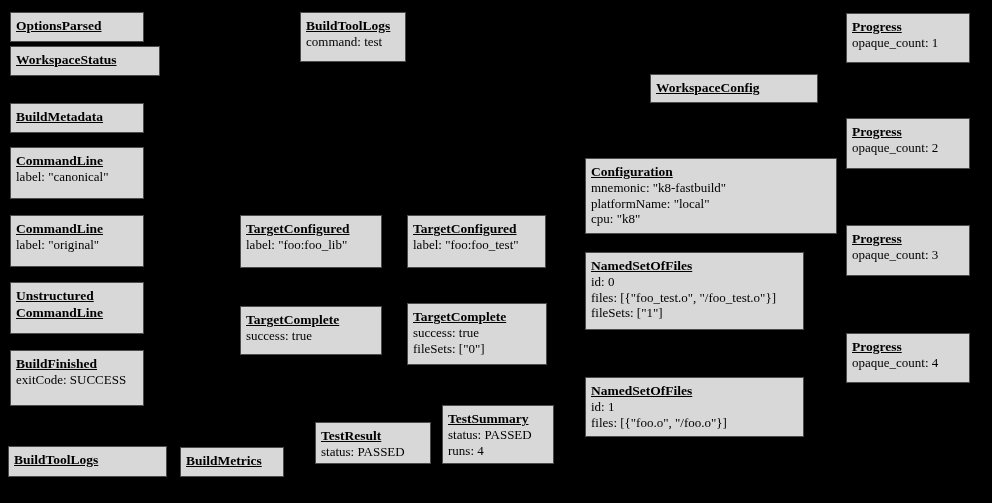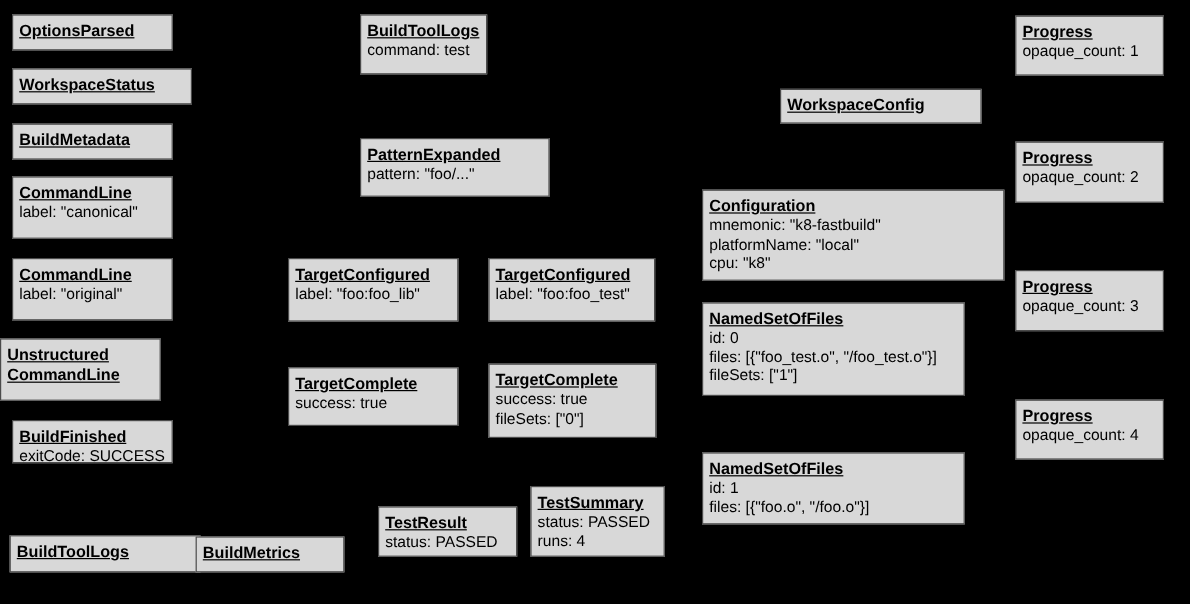--- a/index.html
+++ b/index.html
@@ -8,21 +8,21 @@
     --node-border: #4b4b4b;
     --text: #000000;
   }
   * { margin: 0; padding: 0; box-sizing: border-box; }
   html, body { background: var(--bg); }
   .canvas {
     position: relative;
     width: 992px;
     height: 503px;
     background: var(--bg);
-    font-family: Liberation Sans, sans-serif;
+    font-family: Liberation Serif, serif;
     overflow: hidden;
   }
   .node {
     position: absolute;
     background: var(--node-fill);
     border: 1px solid var(--node-border);
     color: var(--text);
     padding: 4px 5px;
     overflow: hidden;
   }
@@ -41,78 +41,74 @@
 </style>
 </head>
 <body>
 
 <div class="canvas">
 
   <div class="node" style="left:10px;top:12px;width:134px;height:30px">
     <div class="node-title">OptionsParsed</div>
   </div>
 
-  <div class="node" style="left:10px;top:57px;width:150px;height:30px">
+  <div class="node" style="left:10px;top:46px;width:150px;height:30px">
     <div class="node-title">WorkspaceStatus</div>
   </div>
 
   <div class="node" style="left:10px;top:103px;width:134px;height:30px">
     <div class="node-title">BuildMetadata</div>
   </div>
 
   <div class="node" style="left:10px;top:147px;width:134px;height:52px">
     <div class="node-title">CommandLine</div>
     <div class="node-line">label: "canonical"</div>
   </div>
 
   <div class="node" style="left:10px;top:215px;width:134px;height:52px">
     <div class="node-title">CommandLine</div>
     <div class="node-line">label: "original"</div>
   </div>
 
-  <div class="node" style="left:0;top:282px;width:134px;height:52px">
+  <div class="node" style="left:10px;top:282px;width:134px;height:52px">
     <div class="node-title">Unstructured</div>
     <div class="node-title">CommandLine</div>
   </div>
 
-  <div class="node" style="left:10px;top:350px;width:134px;height:36px">
+  <div class="node" style="left:10px;top:350px;width:134px;height:56px">
     <div class="node-title">BuildFinished</div>
     <div class="node-line">exitCode: SUCCESS</div>
   </div>
 
   <div class="node" style="left:8px;top:446px;width:159px;height:31px">
     <div class="node-title">BuildToolLogs</div>
   </div>
 
   <div class="node" style="left:300px;top:12px;width:106px;height:50px">
     <div class="node-title">BuildToolLogs</div>
     <div class="node-line">command: test</div>
   </div>
 
-  <div class="node" style="left:300px;top:115px;width:158px;height:49px">
-    <div class="node-title">PatternExpanded</div>
-    <div class="node-line">pattern: "foo/..."</div>
-  </div>
 
   <div class="node" style="left:240px;top:215px;width:142px;height:53px">
     <div class="node-title">TargetConfigured</div>
     <div class="node-line">label: "foo:foo_lib"</div>
   </div>
 
   <div class="node" style="left:240px;top:306px;width:142px;height:49px">
     <div class="node-title">TargetComplete</div>
     <div class="node-line">success: true</div>
   </div>
 
   <div class="node" style="left:315px;top:422px;width:116px;height:42px">
     <div class="node-title">TestResult</div>
     <div class="node-line">status: PASSED</div>
   </div>
 
-  <div class="node" style="left:163px;top:447px;width:124px;height:30px">
+  <div class="node" style="left:180px;top:447px;width:104px;height:30px">
     <div class="node-title">BuildMetrics</div>
   </div>
 
   <div class="node" style="left:407px;top:215px;width:139px;height:53px">
     <div class="node-title">TargetConfigured</div>
     <div class="node-line">label: "foo:foo_test"</div>
   </div>
 
   <div class="node" style="left:407px;top:303px;width:140px;height:62px">
     <div class="node-title">TargetComplete</div>

